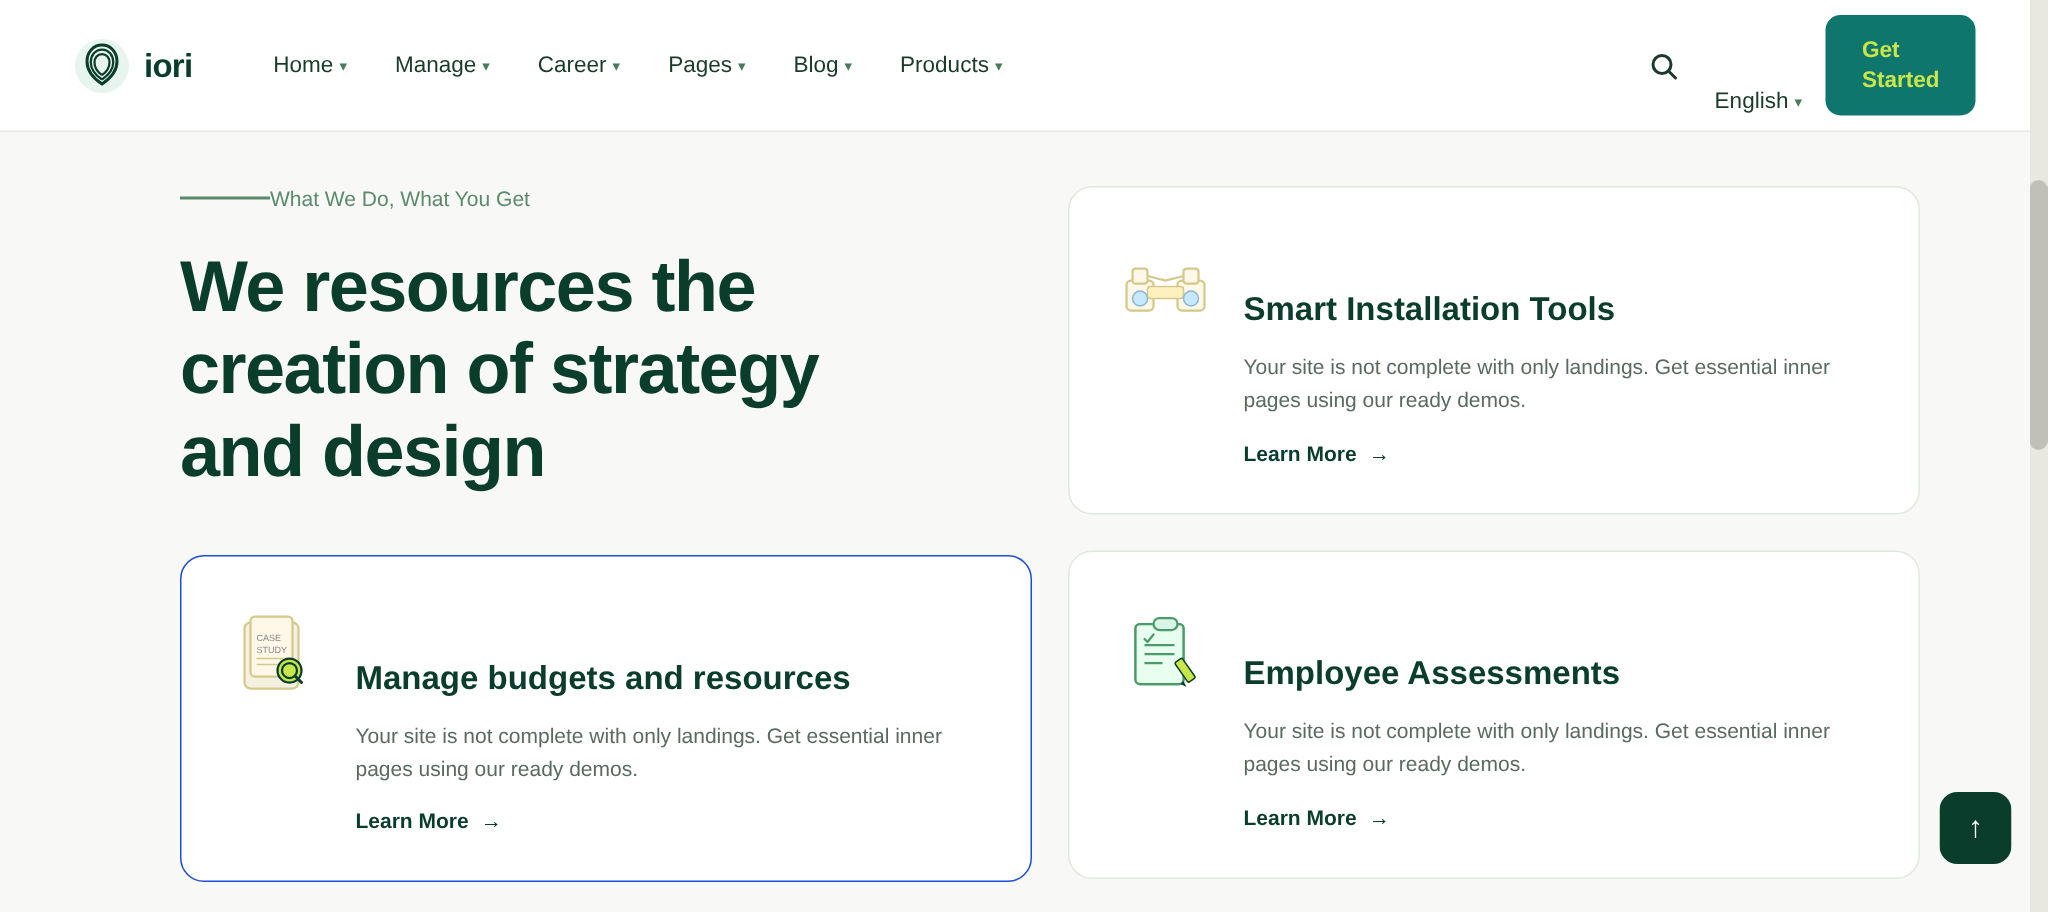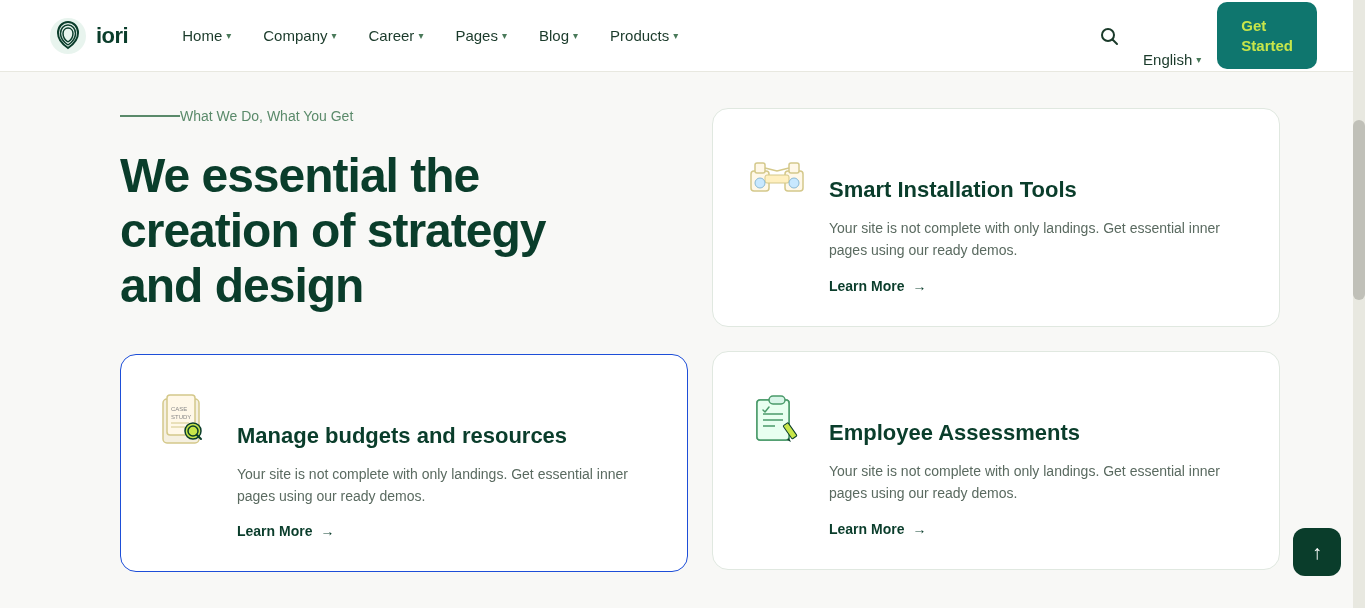--- a/index.html
+++ b/index.html
@@ -11,21 +11,21 @@
       min-height: 608px;
       overflow-x: hidden;
     }
 
     
     .navbar {
       background: #fff;
       display: flex;
       align-items: center;
       padding: 4px 48px;
-      height: 72px;
+      height: 88px;
       border-bottom: 1px solid #e8e8e0;
       position: sticky;
       top: 0;
       z-index: 100;
     }
     .logo {
       display: flex;
       align-items: center;
       gap: 8px;
       text-decoration: none;
@@ -233,21 +233,21 @@
     </svg>
     <span class="logo-text">iori</span>
   </a>
 
   <div class="nav-links">
     <a class="nav-item">
       <span>Home</span>
       <span class="chevron">▾</span>
     </a>
     <a class="nav-item">
-      <span>Company</span>
+      <span>Manage</span>
       <span class="chevron">▾</span>
     </a>
     <a class="nav-item">
       <span>Career</span>
       <span class="chevron">▾</span>
     </a>
     <a class="nav-item">
       <span>Pages</span>
       <span class="chevron">▾</span>
     </a>
@@ -280,21 +280,21 @@
 </nav>
 
 <div style="padding: 36px 60px 20px 120px; display: grid; grid-template-columns: 1fr 1fr; gap: 24px; max-width: 1340px;">
 
   <div class="left-col">
     <div class="section-label">
       <div class="section-label-line"></div>
       <span>What We Do, What You Get</span>
     </div>
     <h1 class="hero-heading">
-      <span>We essential the</span><br>
+      <span>We resources the</span><br>
       <span>creation of strategy</span><br>
       <span>and design</span>
     </h1>
 
     <div style="margin-top: 16px;">
       <div class="card" style="border: 1px solid #1d4ed8;">
         <div class="card-top">
 
           <svg width="64" height="64" viewBox="0 0 64 64" fill="none">
             <rect x="10" y="12" width="36" height="44" rx="4" fill="#f5f0e0" stroke="#d4c88a" stroke-width="1.5"></rect>

